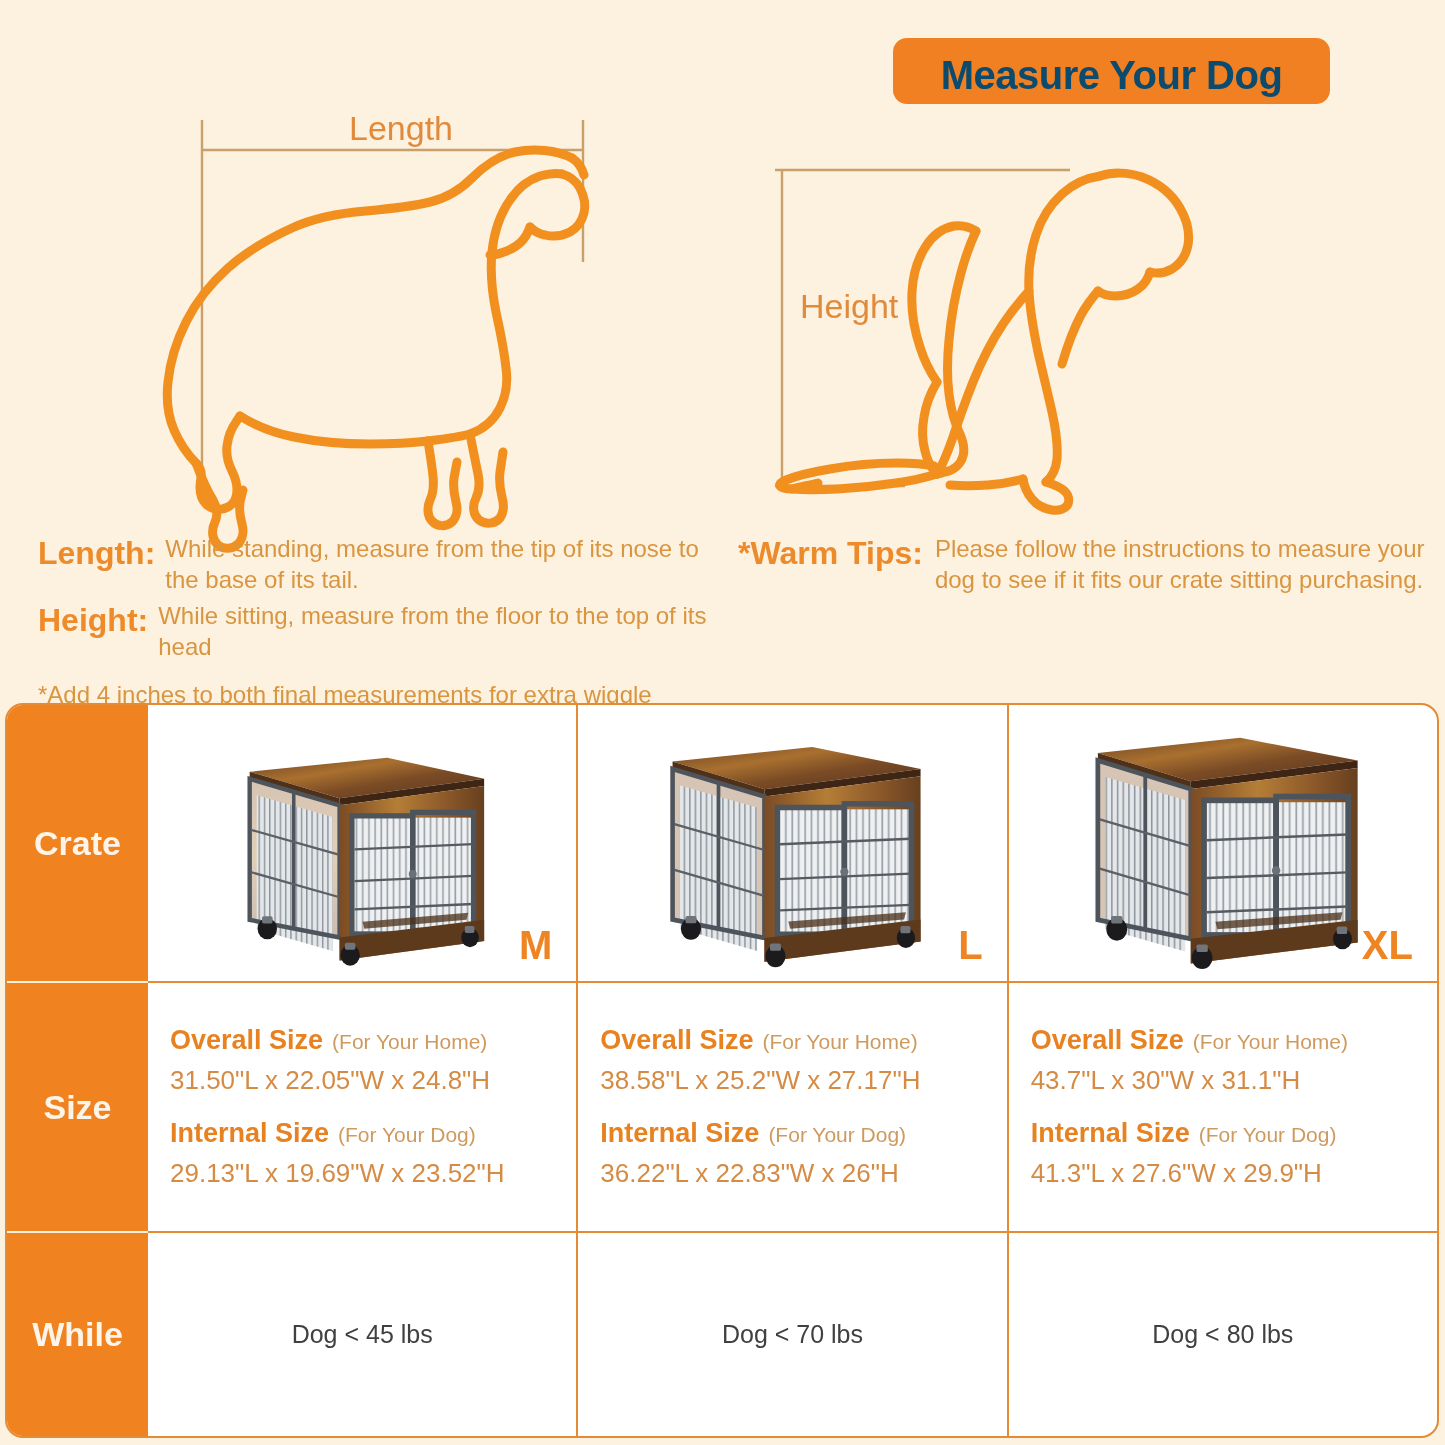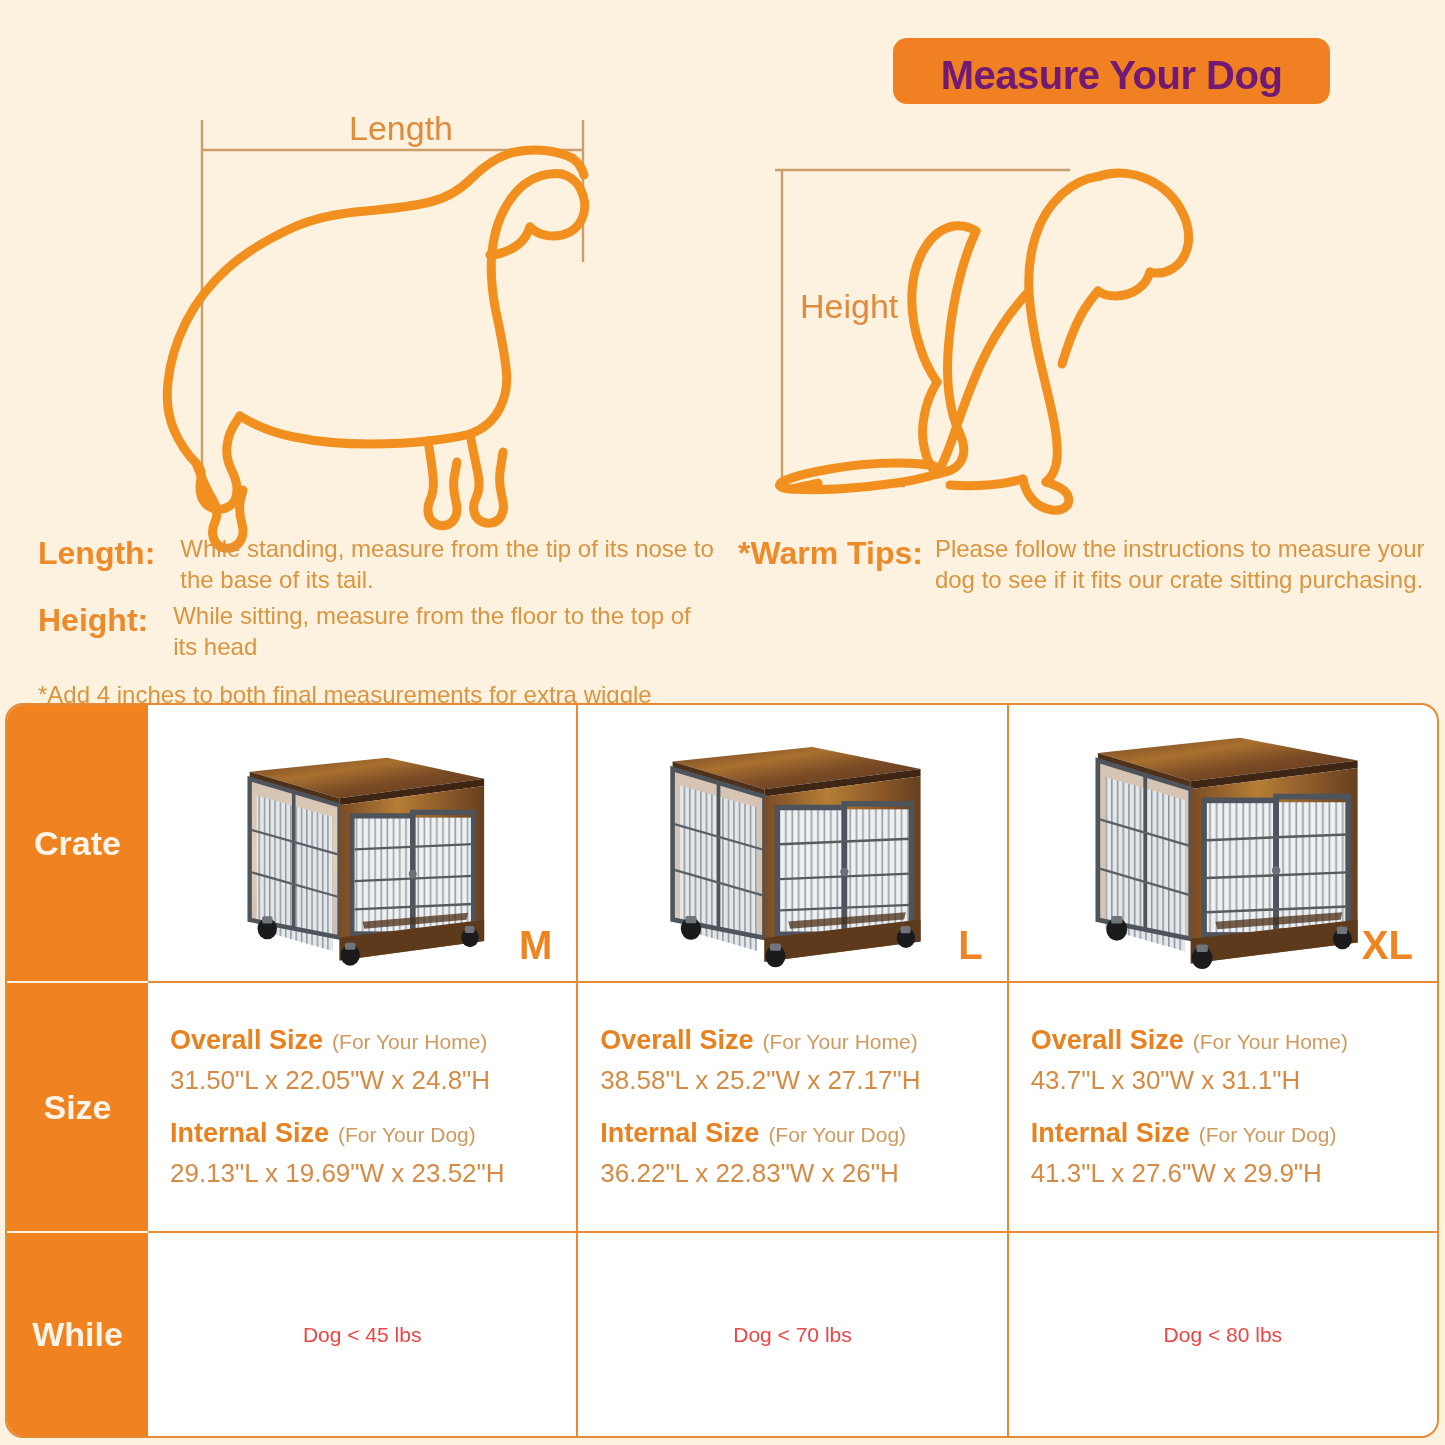--- a/index.html
+++ b/index.html
@@ -22,21 +22,21 @@
     top: 38px;
     width: 437px;
     height: 66px;
     background: #f08022;
     border-radius: 14px;
     display: flex;
     align-items: center;
     justify-content: center;
   }
   #header-badge .title {
-    color: #701a75;
+    color: #0c4a6e;
     font-size: 40px;
     font-weight: bold;
     letter-spacing: -0.5px;
     white-space: nowrap;
     margin-top: 9px;
   }
 
   
   #diagram-area {
     position: absolute;
@@ -79,21 +79,21 @@
     font-weight: bold;
     white-space: nowrap;
     flex: 0 0 auto;
     padding-top: 1px;
   }
   .note-key.wide { min-width: 103px; }
   .note-val {
     color: #d9953f;
     font-size: 24px;
     line-height: 1.28;
-    margin-left: 25px;
+    margin-left: 10px;
   }
   .note-foot {
     color: #d9953f;
     font-size: 24px;
     margin-top: 18px;
   }
   #notes-right .note-key { min-width: 0; }
   #notes-right .note-val { margin-left: 12px; }
 
   
@@ -201,22 +201,22 @@
     margin-bottom: 14px;
     white-space: nowrap;
   }
   .size-dims.last { margin-bottom: 0; }
 
   
   .weight-cell {
     justify-content: center;
   }
   .weight-text {
-    color: #ef4444;
-    font-size: 21px;
+    color: #404040;
+    font-size: 25px;
   }
 </style>
 </head>
 <body>
 
 <div id="header-badge">
   <span class="title">Measure Your Dog</span>
 </div>
 
 <div id="diagram-area">

